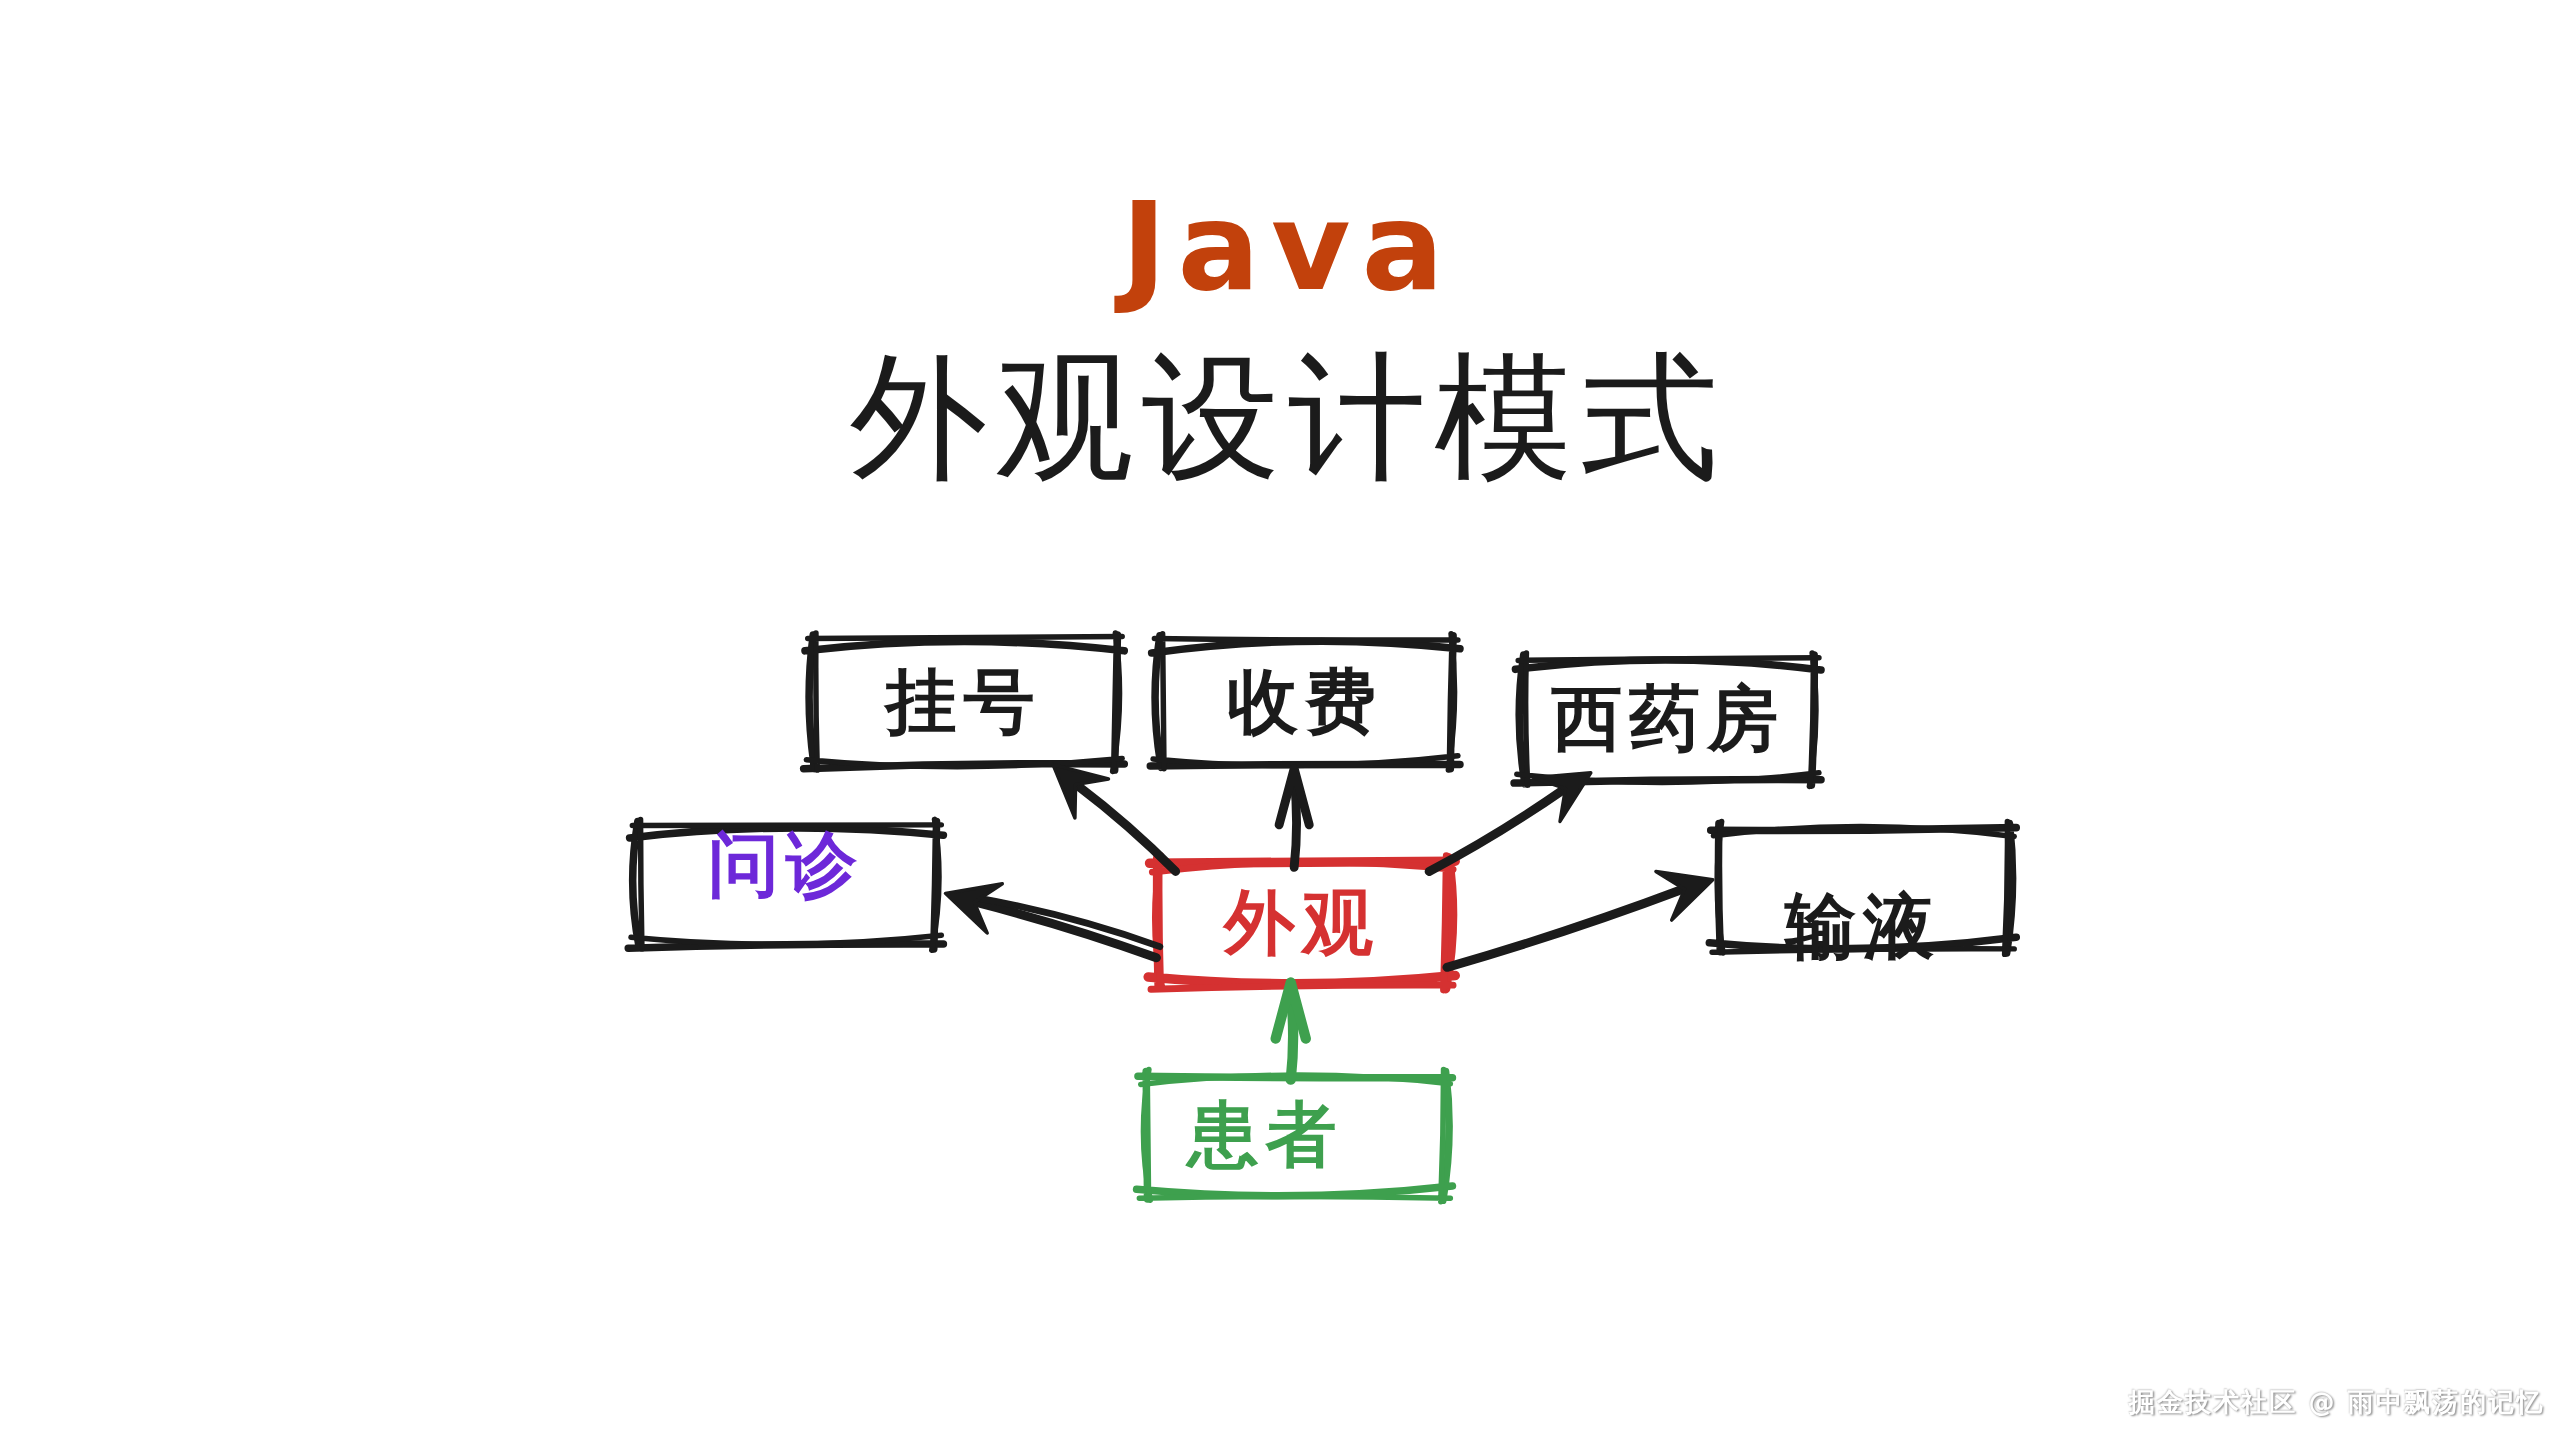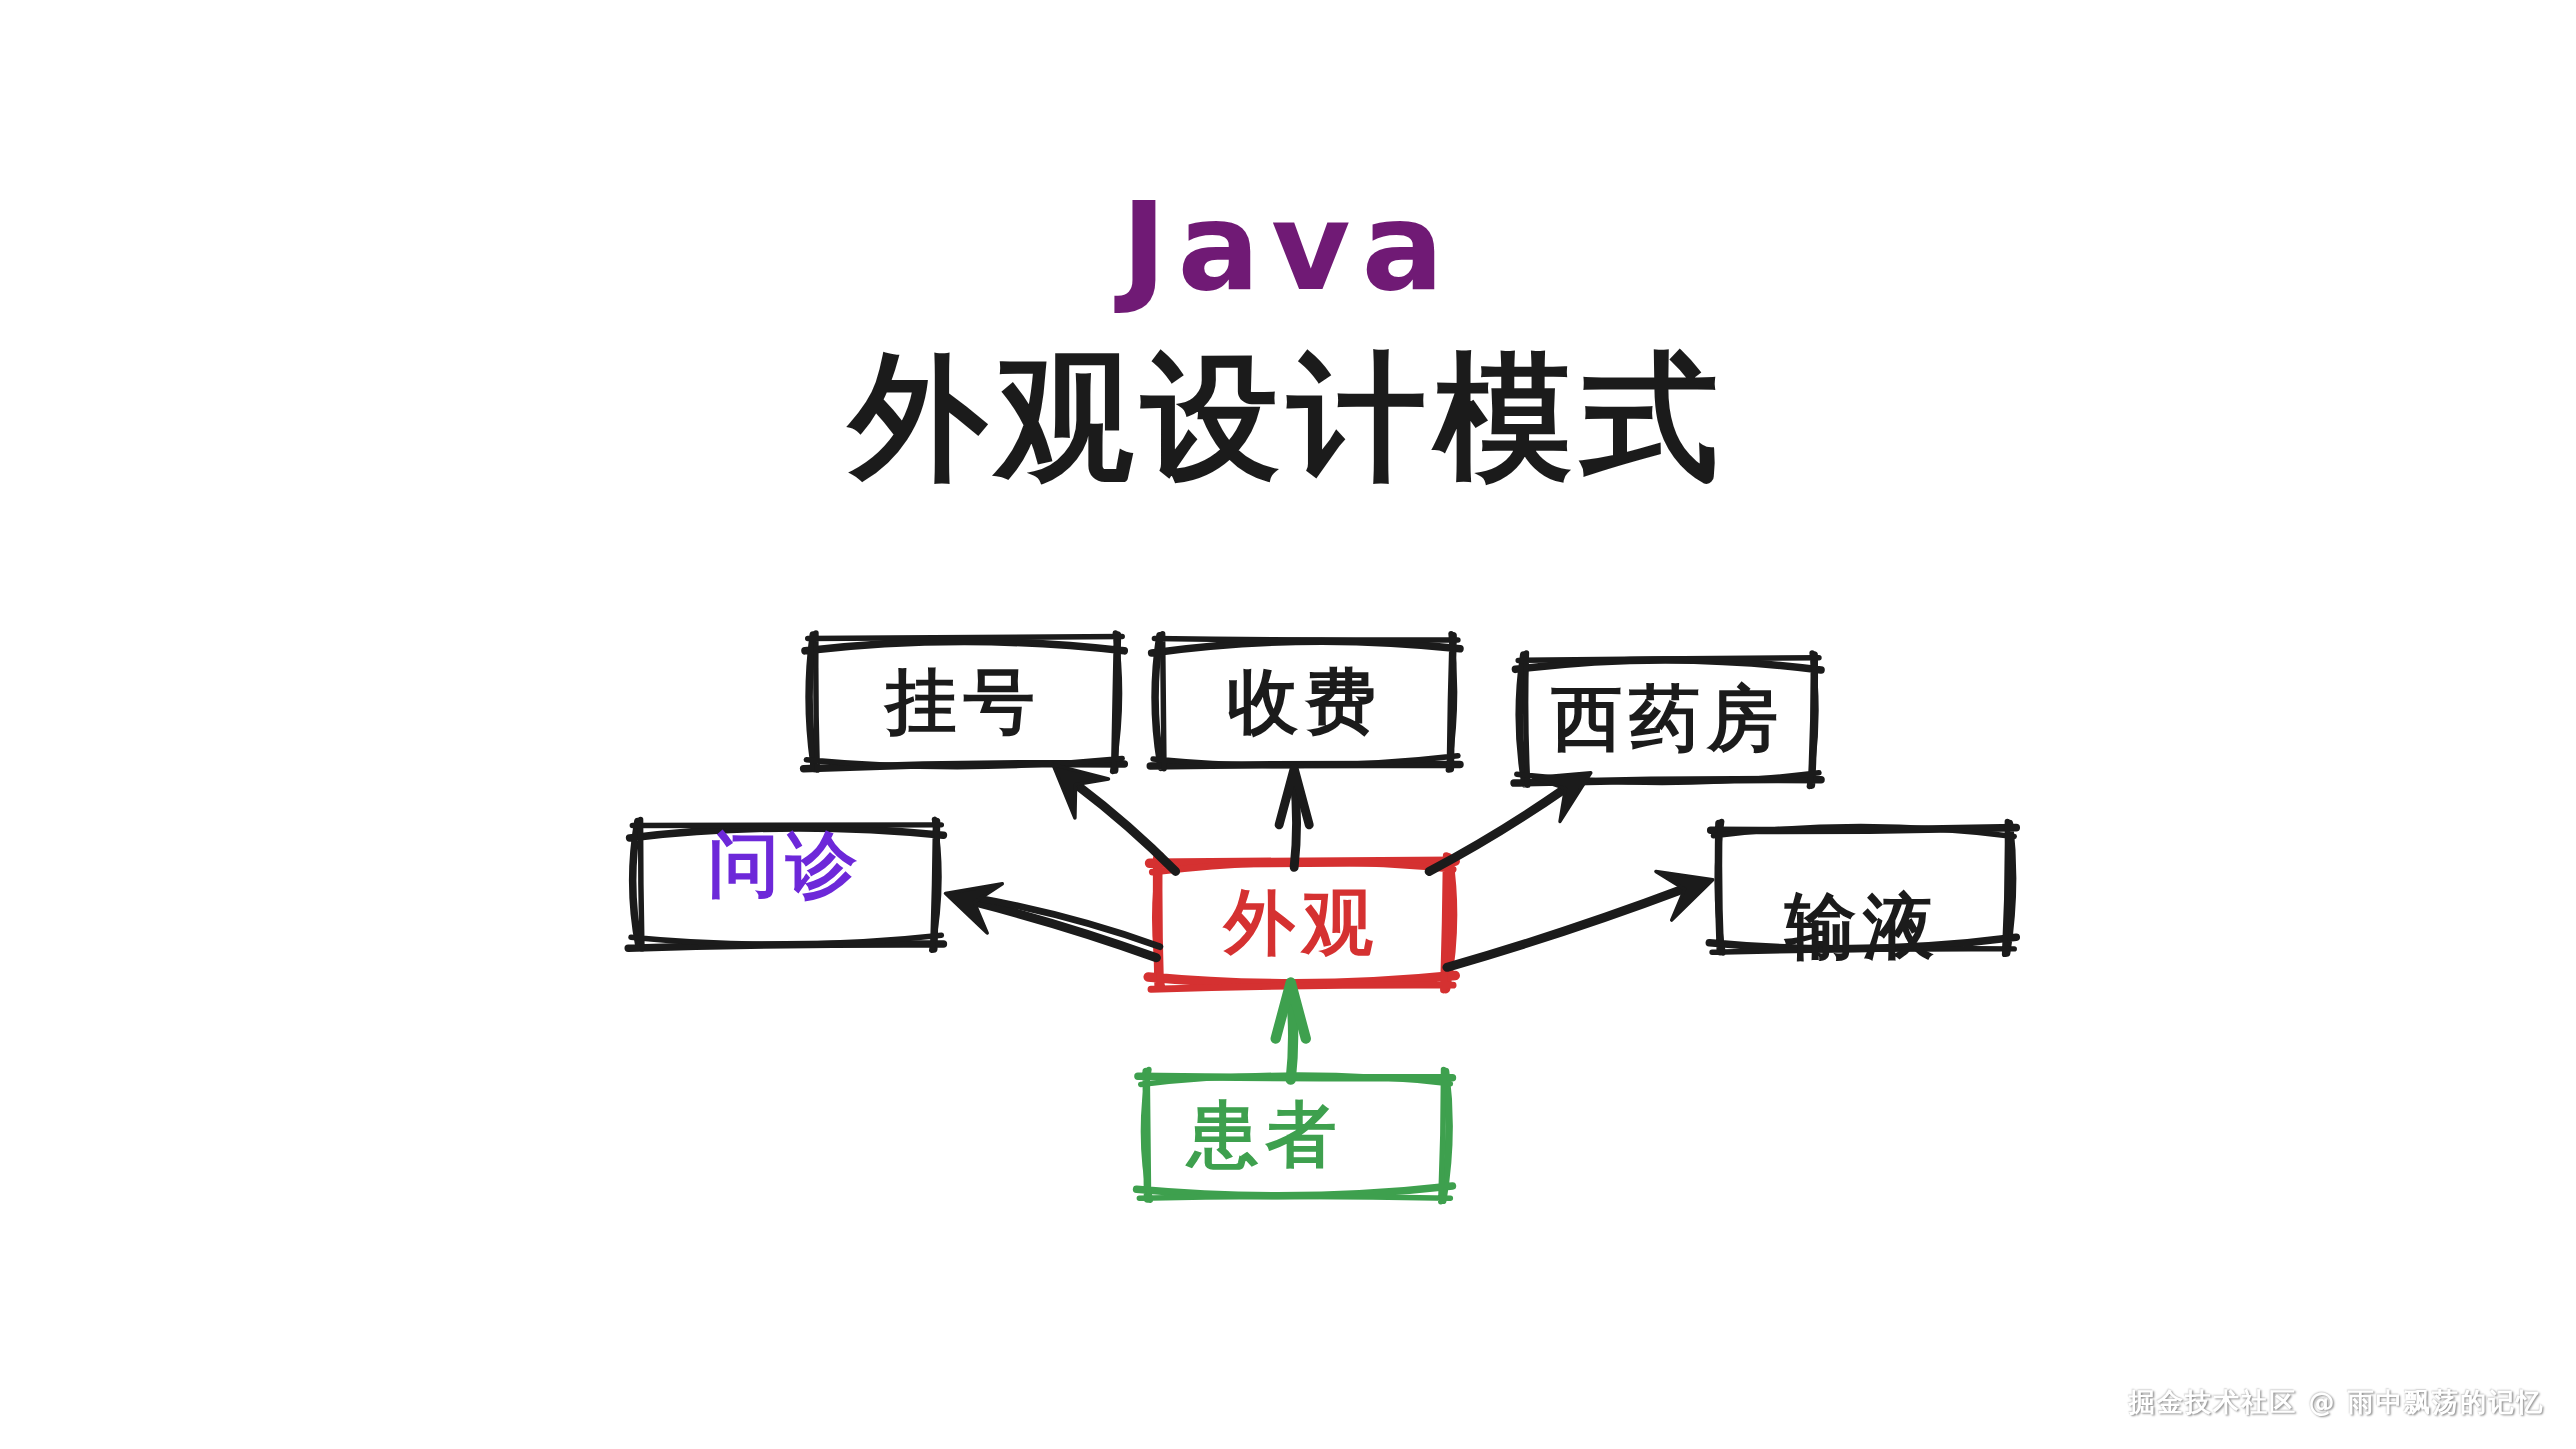--- a/index.html
+++ b/index.html
@@ -30,21 +30,21 @@
     text-align: center;
     line-height: 1.12;
   }
   .title-line1 {
     font-size: 122px;
     font-weight: 700;
     letter-spacing: 11px;
   }
   .title-line2 {
     font-size: 138px;
-    font-weight: 700;
+    font-weight: 400;
     letter-spacing: 8.2px;
     margin-top: 25px;
   }
   .node-label {
     position: absolute;
     display: flex;
     align-items: center;
     justify-content: center;
     font-size: 71px;
     font-weight: 700;
@@ -90,21 +90,21 @@
       <path d="M 1688 1398 Q 1558.041623340464 1351.0186321028214 1424 1317" fill="none" stroke="#1b1b1b" stroke-width="13" stroke-linecap="round" stroke-linejoin="round"></path>
       <path d="M 1692.9623500514158 1381.740384937914 Q 1563.0039733918798 1334.7590170407354 1418 1309" fill="none" stroke="#1b1b1b" stroke-width="10" stroke-linecap="round" stroke-linejoin="round"></path>
       <path d="M 1380 1304 L 1463 1290 L 1422 1317 L 1441 1362 Z" fill="#1b1b1b" stroke="#1b1b1b" stroke-width="5" stroke-linecap="round" stroke-linejoin="round"></path>
       <path d="M 2112 1412 Q 2286.3508952091024 1361.8532552461984 2456 1298" fill="none" stroke="#1b1b1b" stroke-width="13" stroke-linecap="round" stroke-linejoin="round"></path>
       <path d="M 2500 1284 L 2440 1343 L 2459 1298 L 2417 1272 Z" fill="#1b1b1b" stroke="#1b1b1b" stroke-width="5" stroke-linecap="round" stroke-linejoin="round"></path>
       <path d="M 1884 1576 Q 1891 1512 1884 1448" fill="none" stroke="#3ea04e" stroke-width="15" stroke-linecap="round" stroke-linejoin="round"></path>
       <path d="M 1906 1516 L 1884 1434 L 1862 1516" fill="none" stroke="#3ea04e" stroke-width="15" stroke-linecap="round" stroke-linejoin="round"></path>
     </svg>
 
   <div class="title">
-    <div class="title-line1" style="color: #701a75;">Java</div>
+    <div class="title-line1" style="color: #c2410c;">Java</div>
     <div class="title-line2" style="color: rgb(27, 27, 27);">外观设计模式</div>
   </div>
 
   <div class="node-label" style="left: 1160px; top: 643px; width: 290px; height: 118px; color: rgb(27, 27, 27);">收费</div>
 
   <div class="node-label" style="left: 813px; top: 642px; width: 301px; height: 120px; color: rgb(27, 27, 27);">挂号</div>
 
   <div class="node-label" style="left: 1524px; top: 662px; width: 288px; height: 115px; color: rgb(27, 27, 27);">西药房</div>
 
   <div class="node-label" style="left: 638px; top: 809px; width: 296px; height: 112px; color: #6d28d9; text-align: right;">问诊</div>

